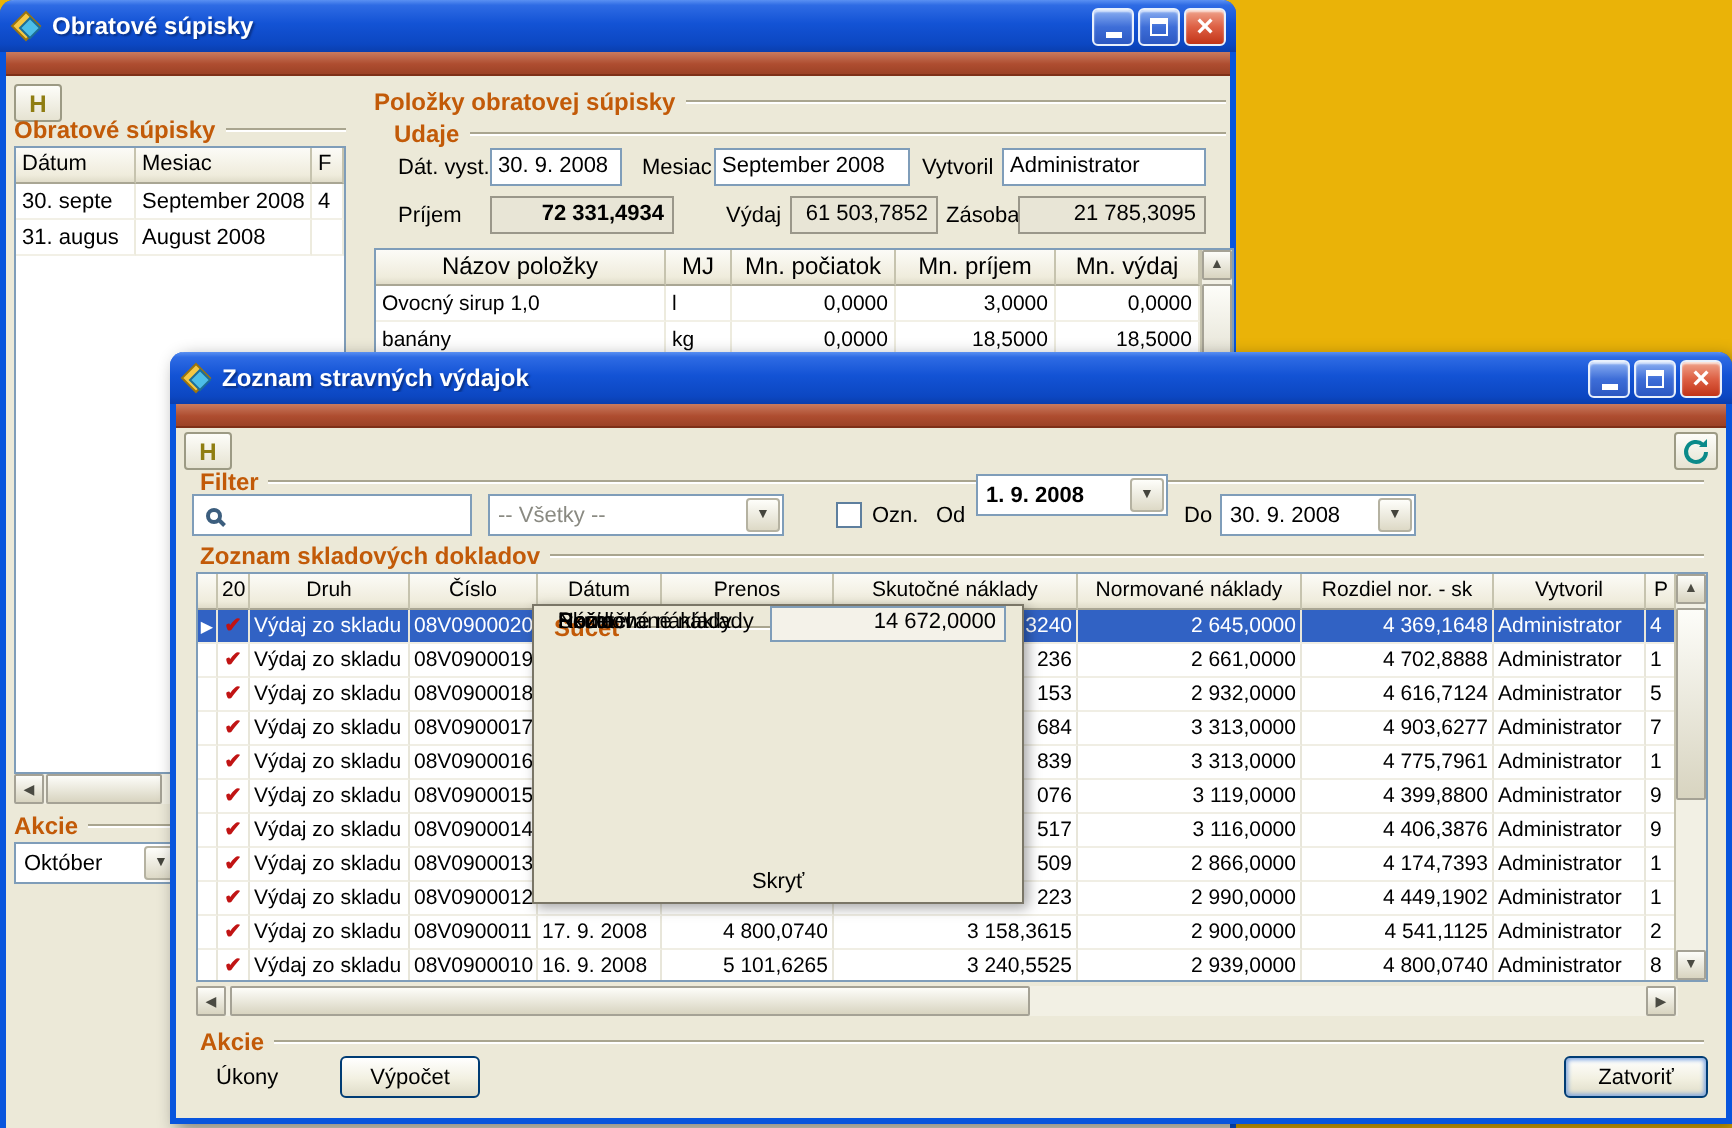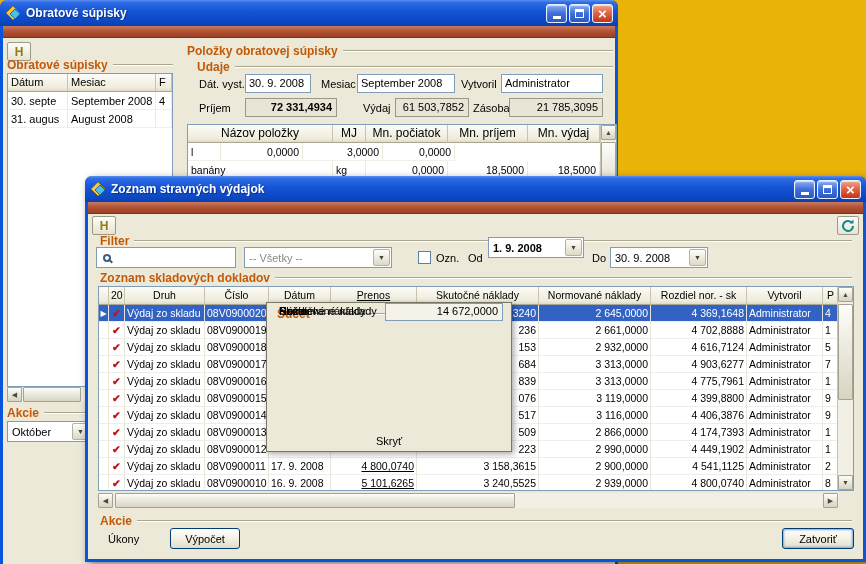--- a/index.html
+++ b/index.html
@@ -103,21 +103,21 @@
   .gtable { position:absolute; left:10px; top:110px; width:756px; height:205px;
             background:#fff; border:1px solid #7F9DB9; overflow:hidden; }
   .ghead, .grow { display:flex; height:18px; width:740px; }
   .grow { height:17px; }
   .gtable .hcell { font-size:10.5px; text-align:center; padding:0 2px; line-height:17px; }
   .grow .cell { flex:none; height:17px; line-height:17px; padding:0 2px; overflow:hidden;
                 white-space:nowrap; border-right:1px solid #E8E6DA; border-bottom:1px solid #F0EEE4;
                 font-size:10.5px; }
   .gc0 { width:10px; padding:0 !important; } .gc1 { width:16px; text-align:center; }
   .gc2 { width:80px; } .gc3 { width:64px; } .gc4 { width:62px; }
-  .gc5 { width:86px;text-decoration:underline; } .gc6 { width:122px; } .gc7 { width:112px; }
+  .gc5 { width:86px; } .gc6 { width:122px; } .gc7 { width:112px; }
   .gc8 { width:96px; } .gc9 { width:76px; } .gc10 { width:16px; }
   .grow .gc5, .grow .gc6, .grow .gc7, .grow .gc8 { text-align:right; }
   .grow .gc1 { color:#C11414; font-weight:bold; }
   .grow .gc0 { font-size:8px; line-height:17px; text-align:center; color:#000; }
   .grow.selected { background:#3162C4; color:#fff; }
   .grow.selected .gc0 { color:#fff; }
   .gvsb { position:absolute; right:0; top:0; bottom:0; width:16px; background:#F2F0E4;
           border-left:1px solid #C6C3AE; }
 
   
@@ -230,20 +230,21 @@
       <div class="ihead">
         <span class="hcell ic0">Názov položky</span>
         <span class="hcell ic1">MJ</span>
         <span class="hcell ic2">Mn. počiatok</span>
         <span class="hcell ic3">Mn. príjem</span>
         <span class="hcell ic4">Mn. výdaj</span>
       </div>
       <div>
 
           <div class="irow">
+            <span class="cell ic0">Ovocný sirup 1,0</span>
             <span class="cell ic1">l</span>
             <span class="cell ic2">0,0000</span>
             <span class="cell ic3">3,0000</span>
             <span class="cell ic4">0,0000</span>
           </div>
 
           <div class="irow">
             <span class="cell ic0">banány</span>
             <span class="cell ic1">kg</span>
             <span class="cell ic2">0,0000</span>

